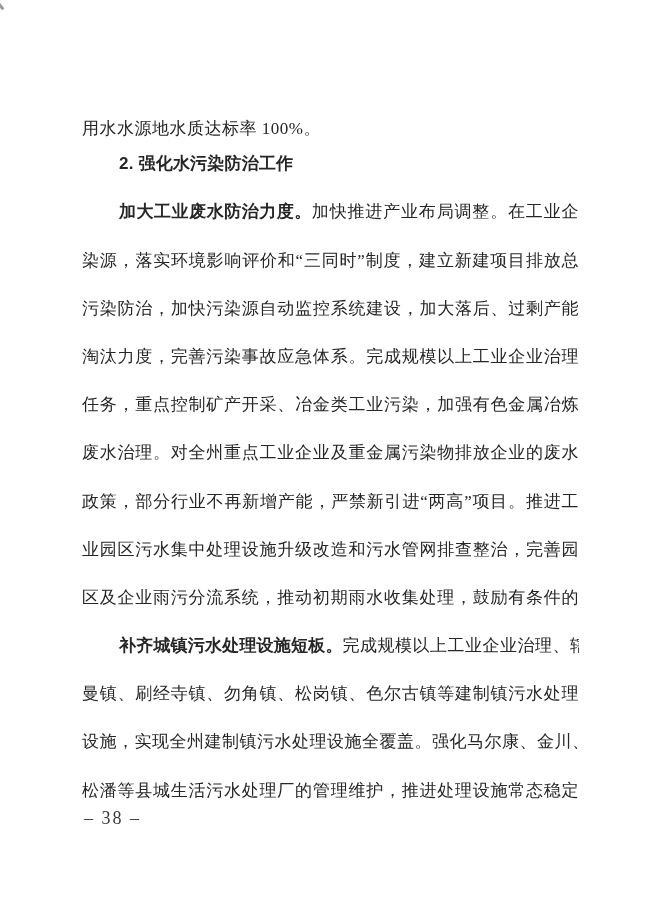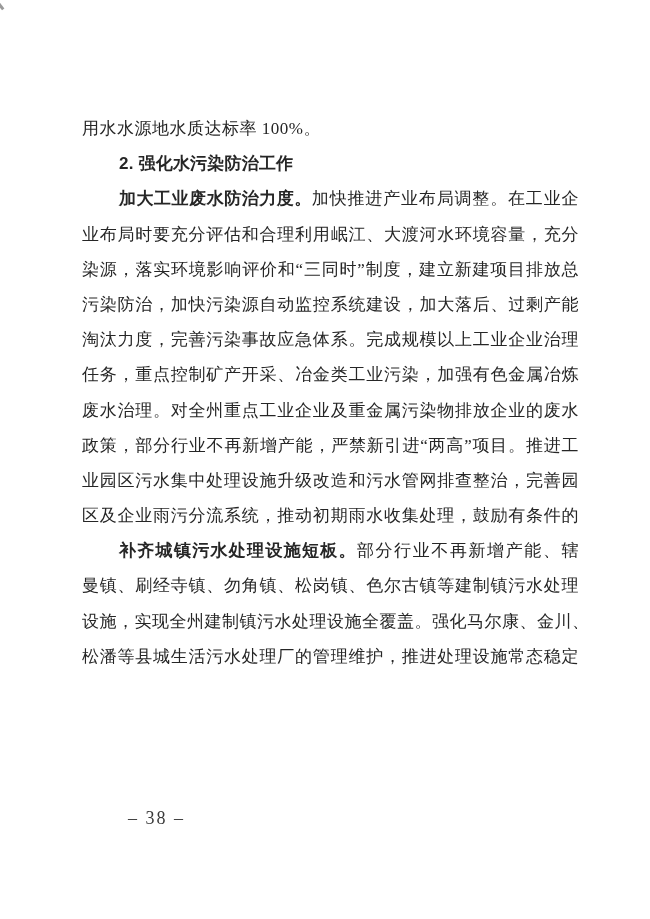--- a/index.html
+++ b/index.html
@@ -37,55 +37,54 @@
     line-height: 35.2px;
     font-size: 17px;
     letter-spacing: 0.5px;
     white-space: nowrap;
     overflow: hidden;
     text-align: left;
   }
   .doc-line.justify {
     text-align: justify;
     text-align-last: justify;
+    margin-top: 13px;
   }
   .doc-line.indent { padding-left: 37px; }
   .seg-bold {
     font-weight: 700;
     font-family: "Liberation Sans", "DejaVu Sans", sans-serif;
     letter-spacing: 0.2px;
   }
   .page-number {
     position: absolute;
     left: 84px;
     top: 804px;
     font-size: 18px;
     line-height: 28px;
     letter-spacing: 2px;
     color: #3a3a3a;
-    margin-left: 44px;
   }
 </style>
 </head>
 <body>
 
 <div class="page" style="background: rgb(255, 255, 255); color: rgb(38, 38, 38);">
   <div class="corner-artifact"></div>
   <div class="text-block">
       <div class="doc-line"><span class="seg">用水水源地水质达标率 100%。</span></div>
       <div class="doc-line indent"><span class="seg seg-bold">2. 强化水污染防治工作</span></div>
       <div class="doc-line justify indent"><span class="seg seg-bold">加大工业废水防治力度。</span><span class="seg">加快推进产业布局调整。在工业企</span></div>
-      <div class="doc-line justify"><span class="seg">业布局时要充分评估和合理利用岷江、大渡河水环境容量，充分</span></div>
       <div class="doc-line justify"><span class="seg">染源，落实环境影响评价和“三同时”制度，建立新建项目排放总</span></div>
       <div class="doc-line justify"><span class="seg">污染防治，加快污染源自动监控系统建设，加大落后、过剩产能</span></div>
       <div class="doc-line justify"><span class="seg">淘汰力度，完善污染事故应急体系。完成规模以上工业企业治理</span></div>
       <div class="doc-line justify"><span class="seg">任务，重点控制矿产开采、冶金类工业污染，加强有色金属冶炼</span></div>
       <div class="doc-line justify"><span class="seg">废水治理。对全州重点工业企业及重金属污染物排放企业的废水</span></div>
       <div class="doc-line justify"><span class="seg">政策，部分行业不再新增产能，严禁新引进“两高”项目。推进工</span></div>
       <div class="doc-line justify"><span class="seg">业园区污水集中处理设施升级改造和污水管网排查整治，完善园</span></div>
       <div class="doc-line justify"><span class="seg">区及企业雨污分流系统，推动初期雨水收集处理，鼓励有条件的</span></div>
-      <div class="doc-line justify indent"><span class="seg seg-bold">补齐城镇污水处理设施短板。</span><span class="seg">部分行业不再新增产能、辖</span></div>
+      <div class="doc-line justify indent"><span class="seg seg-bold">补齐城镇污水处理设施短板。</span><span class="seg">完成规模以上工业企业治理、辖</span></div>
       <div class="doc-line justify"><span class="seg">曼镇、刷经寺镇、勿角镇、松岗镇、色尔古镇等建制镇污水处理</span></div>
       <div class="doc-line justify"><span class="seg">设施，实现全州建制镇污水处理设施全覆盖。强化马尔康、金川、</span></div>
       <div class="doc-line justify"><span class="seg">松潘等县城生活污水处理厂的管理维护，推进处理设施常态稳定</span></div>
     </div>
   <div class="page-number">– 38 –</div>
 </div>
 
 </body></html>

